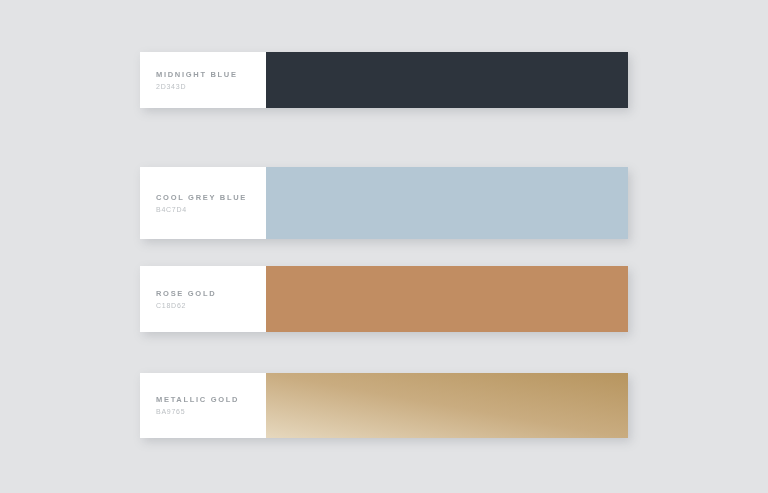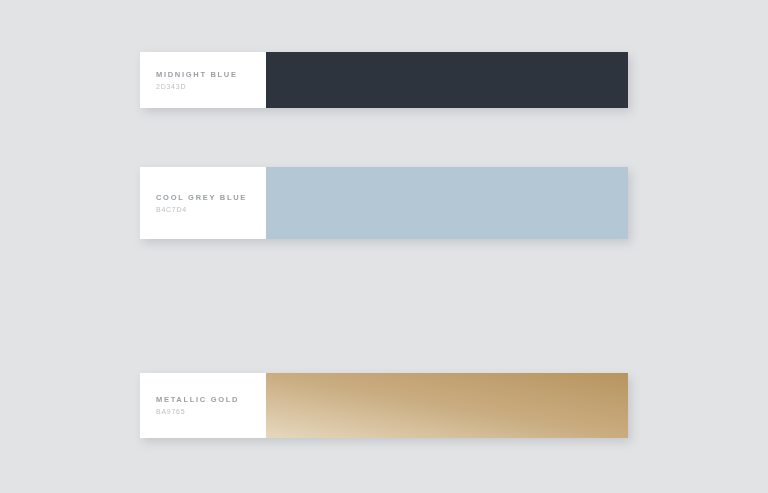--- a/index.html
+++ b/index.html
@@ -86,20 +86,27 @@
   </div>
 
   <div class="swatch-row" id="row-cool-grey-blue">
     <div class="swatch-label-card">
       <div class="swatch-name">COOL GREY BLUE</div>
       <div class="swatch-hex">B4C7D4</div>
     </div>
     <div class="swatch-color" style="background: rgb(180, 199, 212);"></div>
   </div>
 
+  <div class="swatch-row" id="row-rose-gold">
+    <div class="swatch-label-card">
+      <div class="swatch-name">ROSE GOLD</div>
+      <div class="swatch-hex">C18D62</div>
+    </div>
+    <div class="swatch-color" style="background: rgb(193, 141, 98);"></div>
+  </div>
 
   <div class="swatch-row" id="row-metallic-gold">
     <div class="swatch-label-card">
       <div class="swatch-name">METALLIC GOLD</div>
       <div class="swatch-hex">BA9765</div>
     </div>
     <div class="swatch-color" style="background: linear-gradient(to right top, rgb(230, 216, 190), rgb(201, 172, 128), rgb(183, 149, 95));"></div>
   </div>
 
 </div>

